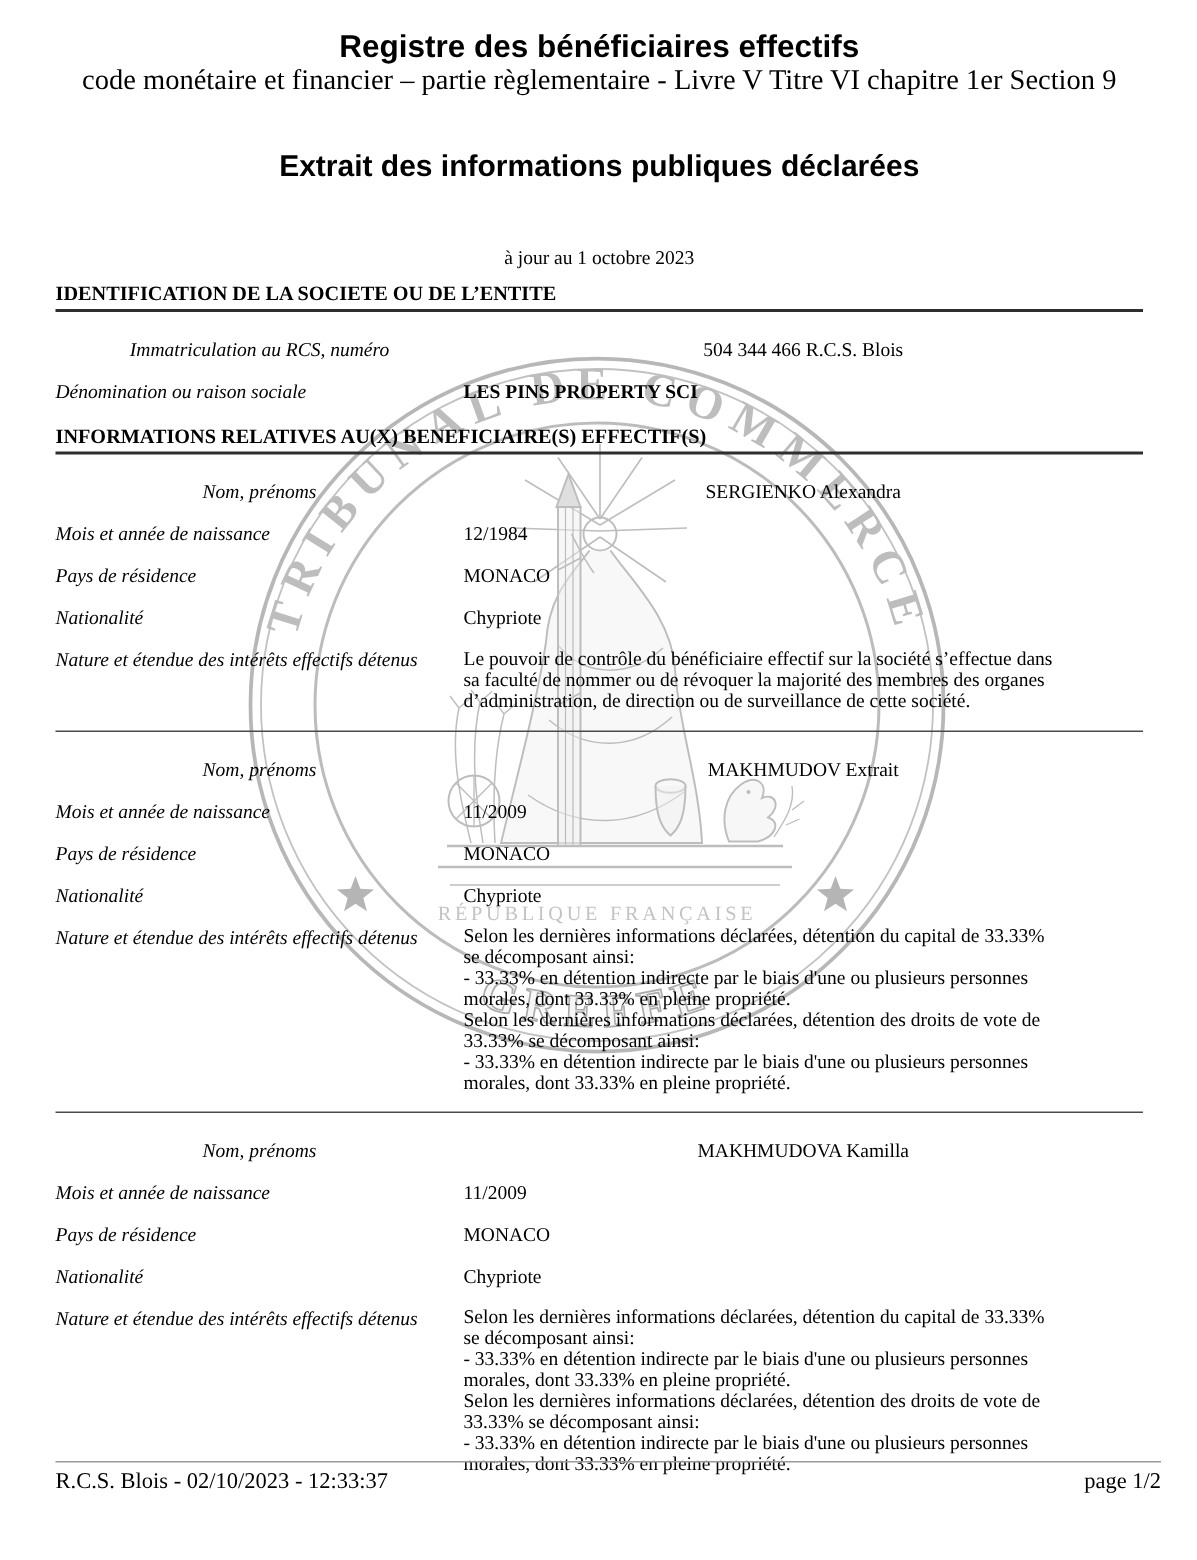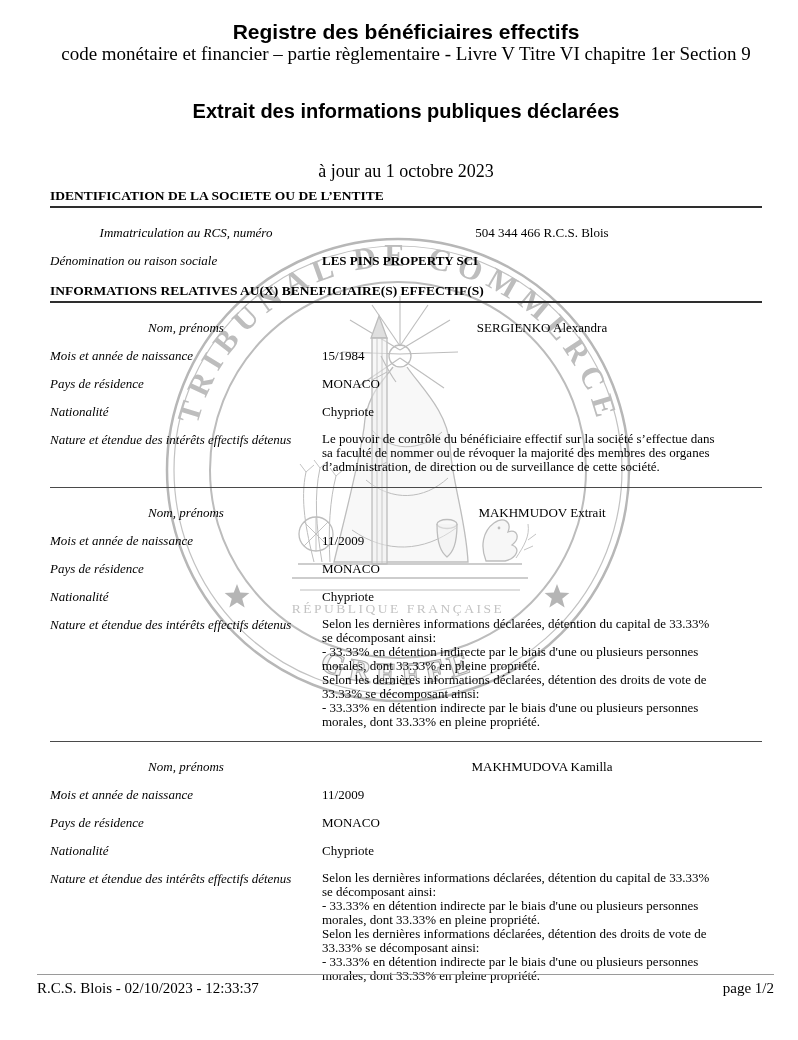--- a/index.html
+++ b/index.html
@@ -8,28 +8,28 @@
     width:798px;height:1040px;
     background:#ffffff;
     font-family:"Liberation Serif", serif;
     color:#000;
     overflow:hidden;
   }
   .watermark{
     position:absolute;left:0;top:0;width:798px;height:1040px;
     z-index:1;pointer-events:none;
   }
-  .content{position:relative;z-index:2;padding:21px 36px 0 50px;}
+  .content{position:relative;z-index:2;padding:21px 36px 0 37px;}
   .doc-title{
     font-family:"Liberation Sans", sans-serif;
     font-weight:bold;font-size:21px;line-height:22px;text-align:center;
   }
   .doc-title.second{font-size:20px;line-height:21px;margin-top:40px;}
   .doc-subtitle{font-size:19px;line-height:15px;text-align:center;margin-top:3px;}
-  .as-of{font-size:18px;line-height:15px;text-align:center;margin-top:42px;}
+  .as-of{font-size:13px;line-height:15px;text-align:center;margin-top:42px;}
   .section-heading{
     font-weight:bold;font-size:13.5px;line-height:15px;
     padding-bottom:3px;border-bottom:2.5px solid #2e2e2e;
   }
   .section-heading.first{margin-top:9px;}
   .section-heading.second{margin-top:15px;}
   .row{display:flex;margin-top:13px;font-size:13px;line-height:15px;}
   .row.tight{margin-top:17px;text-align:center;}
   .row .label{width:272px;flex:0 0 272px;font-style:italic;}
   .row .value{flex:1;}
@@ -151,21 +151,21 @@
 
     <div class="section-heading second">INFORMATIONS RELATIVES AU(X) BENEFICIAIRE(S) EFFECTIF(S)</div>
 
     <div>
       <div class="row tight">
         <div class="label">Nom, prénoms</div>
         <div class="value">SERGIENKO Alexandra</div>
       </div>
       <div class="row">
         <div class="label">Mois et année de naissance</div>
-        <div class="value">15/1984</div>
+        <div class="value">12/1984</div>
       </div>
       <div class="row">
         <div class="label">Pays de résidence</div>
         <div class="value">MONACO</div>
       </div>
       <div class="row">
         <div class="label">Nationalité</div>
         <div class="value">Chypriote</div>
       </div>
       <div class="row">

